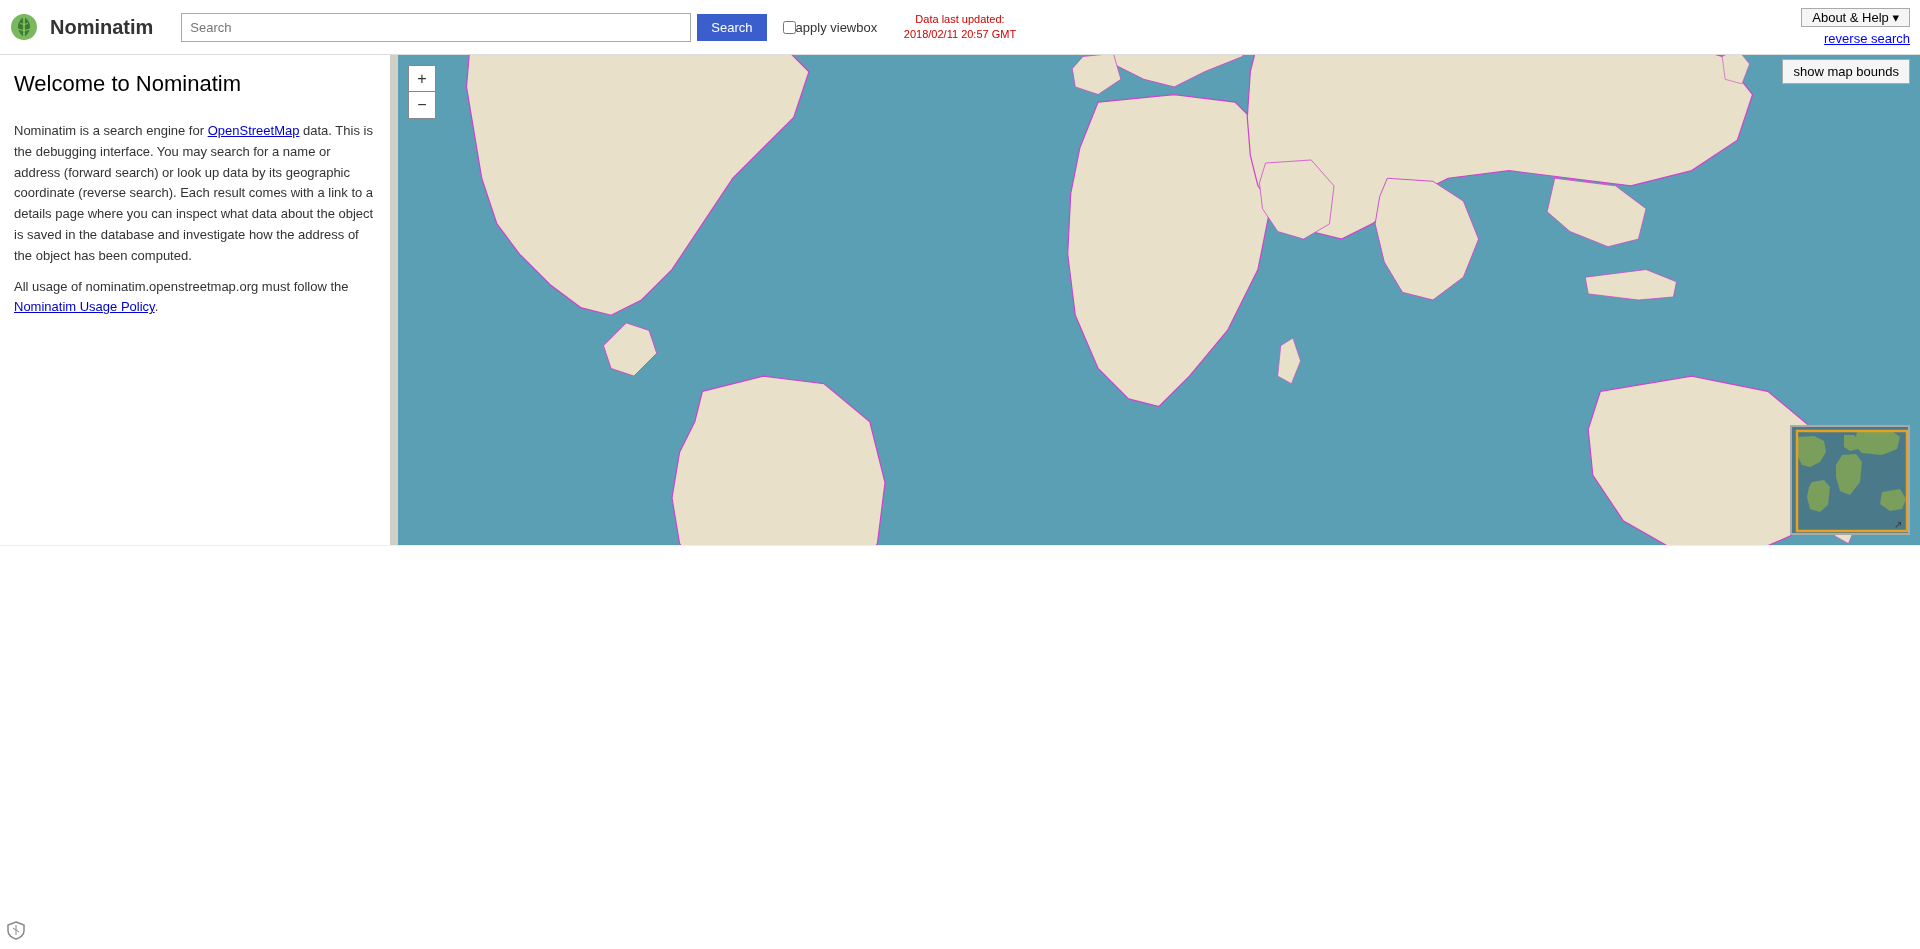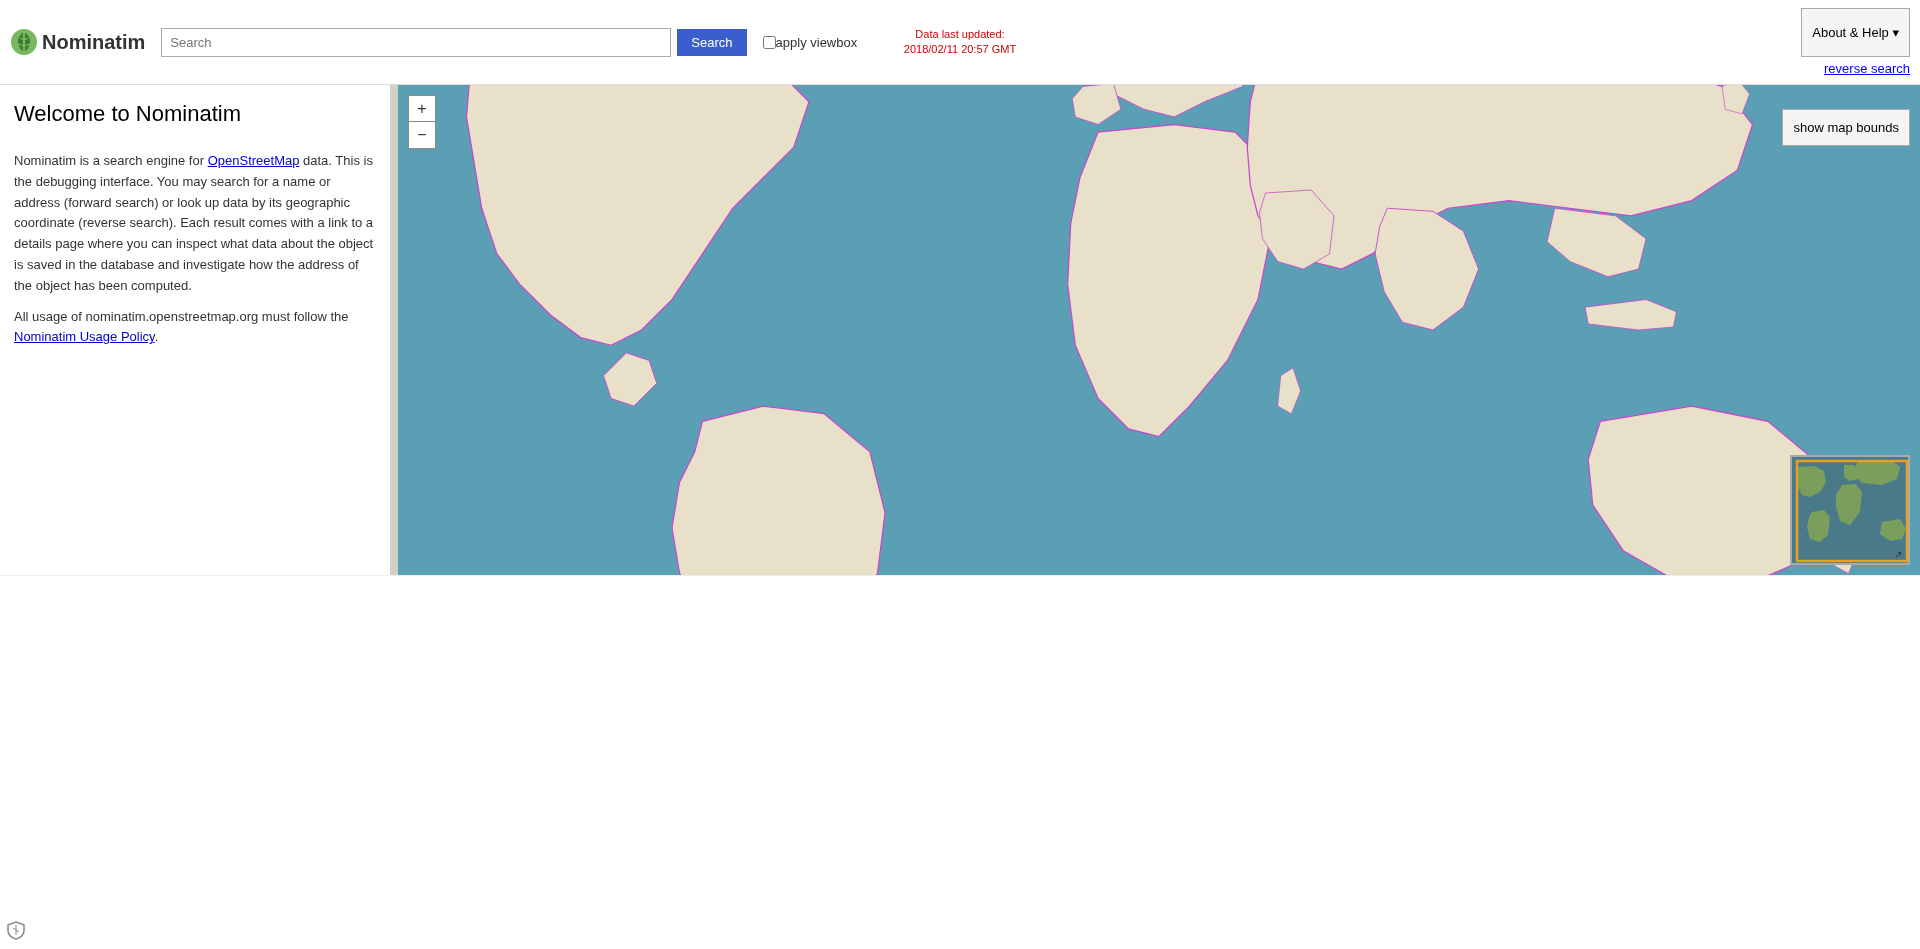--- a/index.html
+++ b/index.html
@@ -10,22 +10,22 @@
       display: flex;
       align-items: center;
       padding: 8px 10px;
       border-bottom: 1px solid #ddd;
       background: #fff;
       position: relative;
     }
     #logo-area {
       display: flex;
       align-items: center;
-      gap: 4px;
-      margin-right: 16px;
+      gap: 12px;
+      margin-right: 28px;
       flex-shrink: 0;
     }
     #logo-text {
       font-size: 20px;
       font-weight: bold;
       color: #333;
     }
     #search-bar {
       display: flex;
       align-items: center;
@@ -69,21 +69,21 @@
     #top-right-nav {
       margin-left: auto;
       display: flex;
       flex-direction: column;
       align-items: flex-end;
       gap: 4px;
     }
     #about-help-button {
       border: 1px solid #aaa;
       background: #f5f5f5;
-      padding: 16px 10px;
+      padding: 1px 10px;
       font-size: 13px;
       cursor: pointer;
     }
     #reverse-search-link {
       color: #00f;
       text-decoration: underline;
       font-size: 13px;
       cursor: pointer;
     }
 
@@ -158,26 +158,26 @@
       align-items: center;
       justify-content: center;
       line-height: 1;
       color: #333;
     }
     .zoom-btn:first-child { border-bottom: 1px solid #888; }
 
     
     #show-map-bounds {
       position: absolute;
-      top: 24px;
+      top: 4px;
       right: 10px;
       z-index: 10;
       border: 1px solid #aaa;
       background: #f5f5f5;
-      padding: 10px 10px;
+      padding: 4px 10px;
       font-size: 13px;
       cursor: pointer;
     }
 
     
     #mini-map {
       position: absolute;
       bottom: 10px;
       right: 10px;
       width: 120px;

